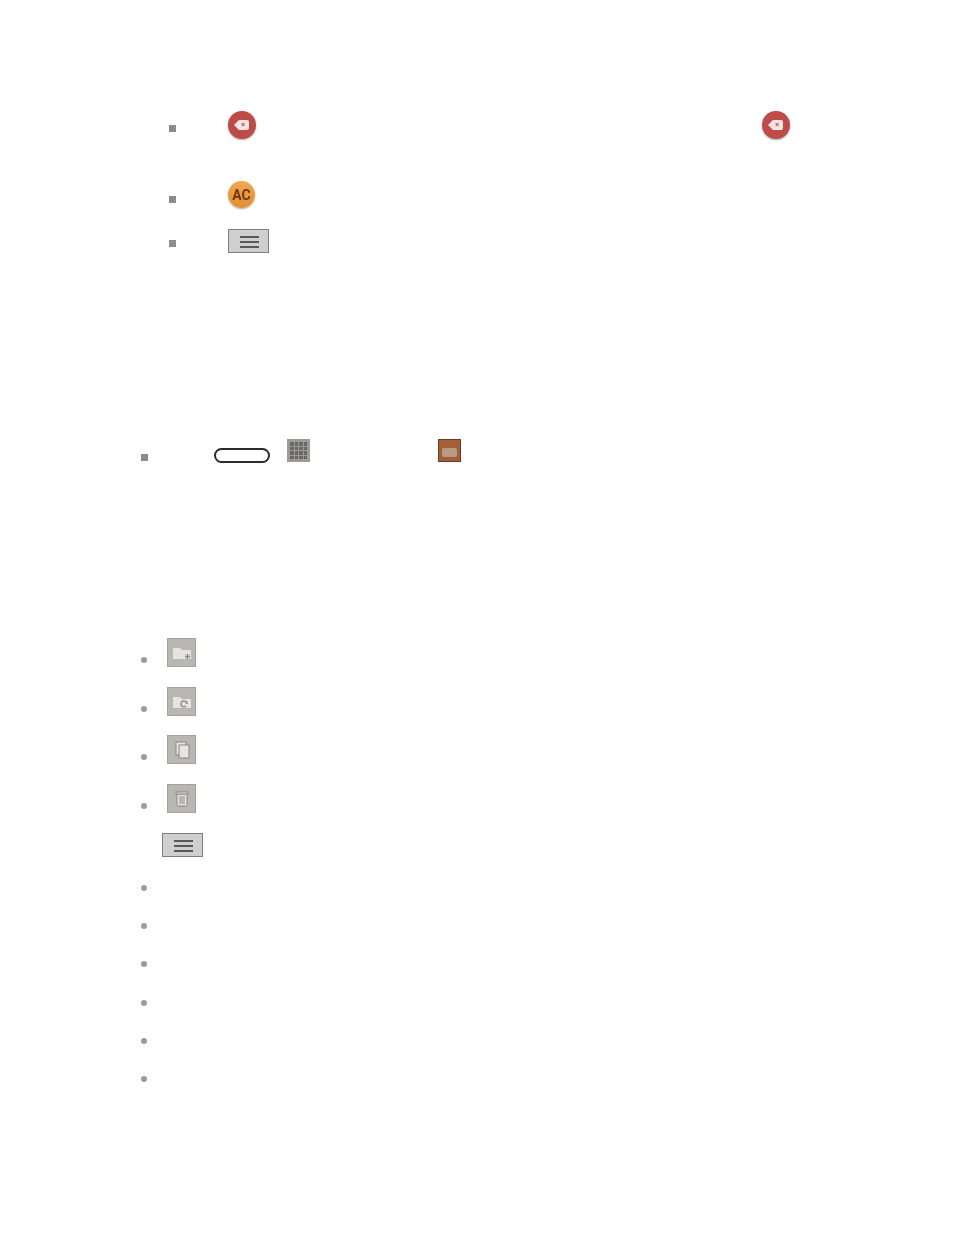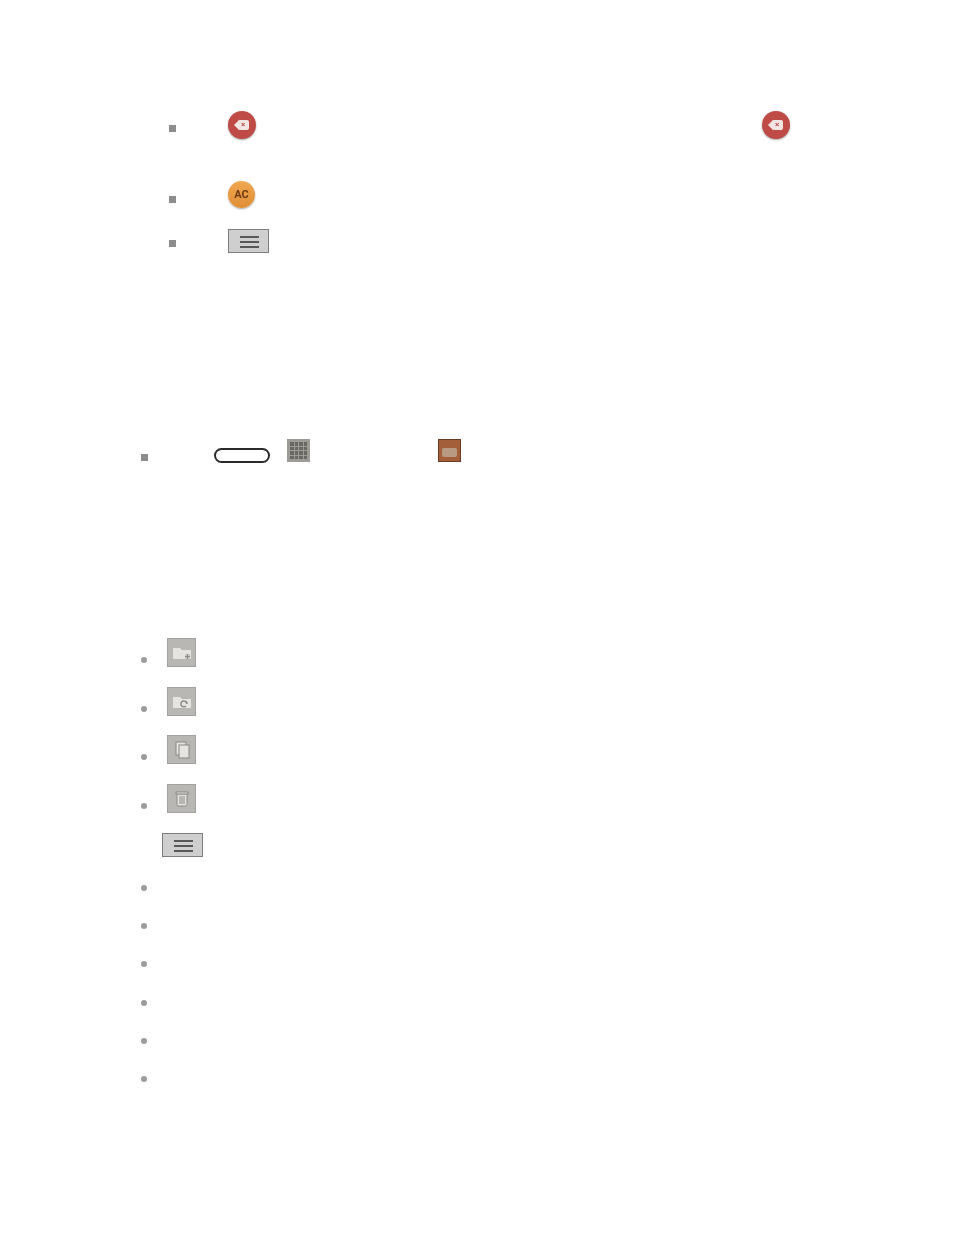--- a/index.html
+++ b/index.html
@@ -48,21 +48,21 @@
     left: 762px; top: 111px;
     width: 28px; height: 28px;
     background: #bf4b46;
   }
   .badge-orange {
     left: 228px; top: 181px;
     width: 27px; height: 27px;
     background: linear-gradient(#f1a750,#e08e35);
   }
   .badge-orange span {
-    font-size: 11px;
+    font-size: 14px;
     font-weight: 700;
     color: #6b3a10;
     line-height: 1;
   }
   
   .bksp {
     width: 14px; height: 10px;
     position: relative;
   }
   .bksp::before {

